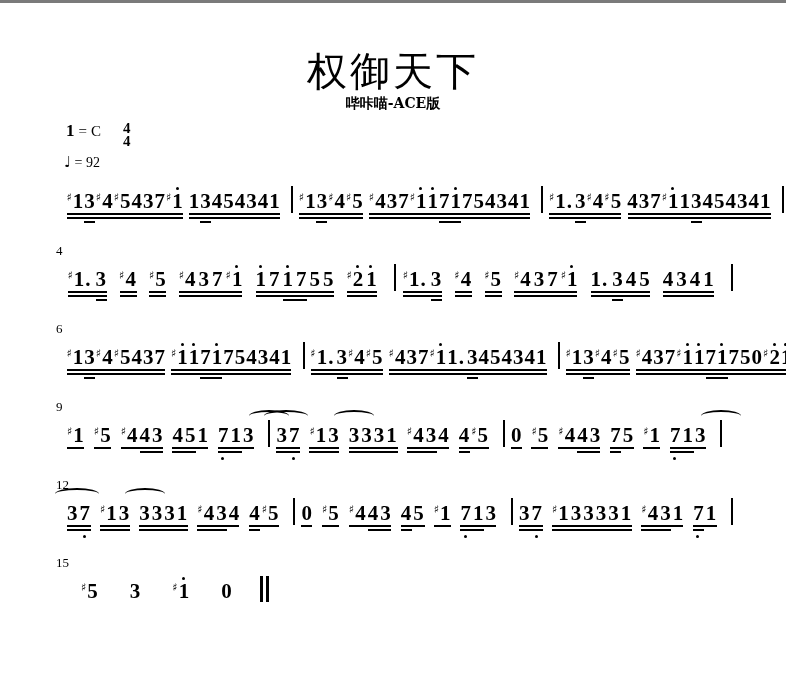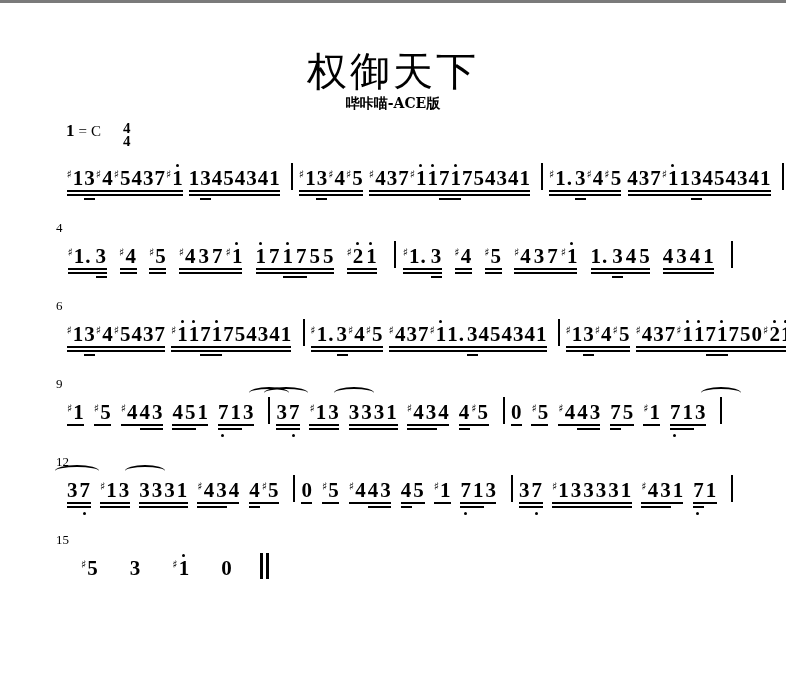--- a/index.html
+++ b/index.html
@@ -65,20 +65,25 @@
   <div class="keyrow">
     <span class="tonic">1</span>
     <span class="eq">=</span>
     <span class="mode">C</span>
     <span class="frac">
       <span style="display:block">4</span>
       <span class="fbar"></span>
       <span style="display:block">4</span>
     </span>
   </div>
+  <div class="temporow">
+    <span class="tempo-note">♩</span>
+    <span>=</span>
+    <span>92</span>
+  </div>
 </div>
 
 <div class="score">
     <div class="system dense first"><span class="measure"><span class="group"><span class="note"><span class="sharp">♯</span><span class="digit">1</span></span><span class="note"><span class="digit">3</span></span><span class="note"><span class="sharp">♯</span><span class="digit">4</span></span><span class="note"><span class="sharp">♯</span><span class="digit">5</span></span><span class="note"><span class="digit">4</span></span><span class="note"><span class="digit">3</span></span><span class="note"><span class="digit">7</span></span><span class="note"><span class="sharp">♯</span><span class="digit">1<i class="hidot"></i></span></span><i class="uline" style="left: 1px; width: 116px; bottom: -2px;"></i><i class="uline" style="left: 1px; width: 116px; bottom: -6px;"></i><i class="uline" style="left: 18px; width: 11px; bottom: -10px;"></i></span><span class="group"><span class="note"><span class="digit">1</span></span><span class="note"><span class="digit">3</span></span><span class="note"><span class="digit">4</span></span><span class="note"><span class="digit">5</span></span><span class="note"><span class="digit">4</span></span><span class="note"><span class="digit">3</span></span><span class="note"><span class="digit">4</span></span><span class="note"><span class="digit">1</span></span><i class="uline" style="left: 1px; width: 91px; bottom: -2px;"></i><i class="uline" style="left: 1px; width: 91px; bottom: -6px;"></i><i class="uline" style="left: 12px; width: 11px; bottom: -10px;"></i></span></span><span class="barline"></span><span class="measure"><span class="group"><span class="note"><span class="sharp">♯</span><span class="digit">1</span></span><span class="note"><span class="digit">3</span></span><span class="note"><span class="sharp">♯</span><span class="digit">4</span></span><span class="note"><span class="sharp">♯</span><span class="digit">5</span></span><i class="uline" style="left: 1px; width: 64px; bottom: -2px;"></i><i class="uline" style="left: 1px; width: 64px; bottom: -6px;"></i><i class="uline" style="left: 18px; width: 11px; bottom: -10px;"></i></span><span class="group"><span class="note"><span class="sharp">♯</span><span class="digit">4</span></span><span class="note"><span class="digit">3</span></span><span class="note"><span class="digit">7</span></span><span class="note"><span class="sharp">♯</span><span class="digit">1<i class="hidot"></i></span></span><span class="note"><span class="digit">1<i class="hidot"></i></span></span><span class="note"><span class="digit">7</span></span><span class="note"><span class="digit">1<i class="hidot"></i></span></span><span class="note"><span class="digit">7</span></span><span class="note"><span class="digit">5</span></span><span class="note"><span class="digit">4</span></span><span class="note"><span class="digit">3</span></span><span class="note"><span class="digit">4</span></span><span class="note"><span class="digit">1</span></span><i class="uline" style="left: 1px; width: 161px; bottom: -2px;"></i><i class="uline" style="left: 1px; width: 161px; bottom: -6px;"></i><i class="uline" style="left: 71px; width: 22px; bottom: -10px;"></i></span></span><span class="barline"></span><span class="measure"><span class="group"><span class="note"><span class="sharp">♯</span><span class="digit">1</span><span class="dotafter">.</span></span><span class="note"><span class="digit">3</span></span><span class="note"><span class="sharp">♯</span><span class="digit">4</span></span><span class="note"><span class="sharp">♯</span><span class="digit">5</span></span><i class="uline" style="left: 1px; width: 72px; bottom: -2px;"></i><i class="uline" style="left: 1px; width: 72px; bottom: -6px;"></i><i class="uline" style="left: 27px; width: 11px; bottom: -10px;"></i></span><span class="group"><span class="note"><span class="digit">4</span></span><span class="note"><span class="digit">3</span></span><span class="note"><span class="digit">7</span></span><span class="note"><span class="sharp">♯</span><span class="digit">1<i class="hidot"></i></span></span><span class="note"><span class="digit">1</span></span><span class="note"><span class="digit">3</span></span><span class="note"><span class="digit">4</span></span><span class="note"><span class="digit">5</span></span><span class="note"><span class="digit">4</span></span><span class="note"><span class="digit">3</span></span><span class="note"><span class="digit">4</span></span><span class="note"><span class="digit">1</span></span><i class="uline" style="left: 1px; width: 143px; bottom: -2px;"></i><i class="uline" style="left: 1px; width: 143px; bottom: -6px;"></i><i class="uline" style="left: 64px; width: 11px; bottom: -10px;"></i></span></span><span class="barline"></span></div>
     <div class="system medium"><span class="mnum">4</span><span class="measure"><span class="group"><span class="note"><span class="sharp">♯</span><span class="digit">1</span><span class="dotafter">.</span></span><span class="note"><span class="digit">3</span></span><i class="uline" style="left: 2px; width: 39px; bottom: -2px;"></i><i class="uline" style="left: 2px; width: 39px; bottom: -6px;"></i><i class="uline" style="left: 30px; width: 11px; bottom: -10px;"></i></span><span class="group"><span class="note"><span class="sharp">♯</span><span class="digit">4</span></span><i class="uline" style="left: 2px; width: 17px; bottom: -2px;"></i><i class="uline" style="left: 2px; width: 17px; bottom: -6px;"></i></span><span class="group"><span class="note"><span class="sharp">♯</span><span class="digit">5</span></span><i class="uline" style="left: 2px; width: 17px; bottom: -2px;"></i><i class="uline" style="left: 2px; width: 17px; bottom: -6px;"></i></span><span class="group"><span class="note"><span class="sharp">♯</span><span class="digit">4</span></span><span class="note"><span class="digit">3</span></span><span class="note"><span class="digit">7</span></span><span class="note"><span class="sharp">♯</span><span class="digit">1<i class="hidot"></i></span></span><i class="uline" style="left: 2px; width: 63px; bottom: -2px;"></i><i class="uline" style="left: 2px; width: 63px; bottom: -6px;"></i></span><span class="group"><span class="note"><span class="digit">1<i class="hidot"></i></span></span><span class="note"><span class="digit">7</span></span><span class="note"><span class="digit">1<i class="hidot"></i></span></span><span class="note"><span class="digit">7</span></span><span class="note"><span class="digit">5</span></span><span class="note"><span class="digit">5</span></span><i class="uline" style="left: 2px; width: 78px; bottom: -2px;"></i><i class="uline" style="left: 2px; width: 78px; bottom: -6px;"></i><i class="uline" style="left: 29px; width: 24px; bottom: -10px;"></i></span><span class="group"><span class="note"><span class="sharp">♯</span><span class="digit">2<i class="hidot"></i></span></span><span class="note"><span class="digit">1<i class="hidot"></i></span></span><i class="uline" style="left: 2px; width: 30px; bottom: -2px;"></i><i class="uline" style="left: 2px; width: 30px; bottom: -6px;"></i></span></span><span class="barline"></span><span class="measure"><span class="group"><span class="note"><span class="sharp">♯</span><span class="digit">1</span><span class="dotafter">.</span></span><span class="note"><span class="digit">3</span></span><i class="uline" style="left: 2px; width: 39px; bottom: -2px;"></i><i class="uline" style="left: 2px; width: 39px; bottom: -6px;"></i><i class="uline" style="left: 30px; width: 11px; bottom: -10px;"></i></span><span class="group"><span class="note"><span class="sharp">♯</span><span class="digit">4</span></span><i class="uline" style="left: 2px; width: 17px; bottom: -2px;"></i><i class="uline" style="left: 2px; width: 17px; bottom: -6px;"></i></span><span class="group"><span class="note"><span class="sharp">♯</span><span class="digit">5</span></span><i class="uline" style="left: 2px; width: 17px; bottom: -2px;"></i><i class="uline" style="left: 2px; width: 17px; bottom: -6px;"></i></span><span class="group"><span class="note"><span class="sharp">♯</span><span class="digit">4</span></span><span class="note"><span class="digit">3</span></span><span class="note"><span class="digit">7</span></span><span class="note"><span class="sharp">♯</span><span class="digit">1<i class="hidot"></i></span></span><i class="uline" style="left: 2px; width: 63px; bottom: -2px;"></i><i class="uline" style="left: 2px; width: 63px; bottom: -6px;"></i></span><span class="group"><span class="note"><span class="digit">1</span><span class="dotafter">.</span></span><span class="note"><span class="digit">3</span></span><span class="note"><span class="digit">4</span></span><span class="note"><span class="digit">5</span></span><i class="uline" style="left: 2px; width: 59px; bottom: -2px;"></i><i class="uline" style="left: 2px; width: 59px; bottom: -6px;"></i><i class="uline" style="left: 23px; width: 11px; bottom: -10px;"></i></span><span class="group"><span class="note"><span class="digit">4</span></span><span class="note"><span class="digit">3</span></span><span class="note"><span class="digit">4</span></span><span class="note"><span class="digit">1</span></span><i class="uline" style="left: 2px; width: 51px; bottom: -2px;"></i><i class="uline" style="left: 2px; width: 51px; bottom: -6px;"></i></span></span><span class="barline"></span></div>
     <div class="system dense"><span class="mnum">6</span><span class="measure"><span class="group"><span class="note"><span class="sharp">♯</span><span class="digit">1</span></span><span class="note"><span class="digit">3</span></span><span class="note"><span class="sharp">♯</span><span class="digit">4</span></span><span class="note"><span class="sharp">♯</span><span class="digit">5</span></span><span class="note"><span class="digit">4</span></span><span class="note"><span class="digit">3</span></span><span class="note"><span class="digit">7</span></span><i class="uline" style="left: 1px; width: 98px; bottom: -2px;"></i><i class="uline" style="left: 1px; width: 98px; bottom: -6px;"></i><i class="uline" style="left: 18px; width: 11px; bottom: -10px;"></i></span><span class="group"><span class="note"><span class="sharp">♯</span><span class="digit">1<i class="hidot"></i></span></span><span class="note"><span class="digit">1<i class="hidot"></i></span></span><span class="note"><span class="digit">7</span></span><span class="note"><span class="digit">1<i class="hidot"></i></span></span><span class="note"><span class="digit">7</span></span><span class="note"><span class="digit">5</span></span><span class="note"><span class="digit">4</span></span><span class="note"><span class="digit">3</span></span><span class="note"><span class="digit">4</span></span><span class="note"><span class="digit">1</span></span><i class="uline" style="left: 1px; width: 120px; bottom: -2px;"></i><i class="uline" style="left: 1px; width: 120px; bottom: -6px;"></i><i class="uline" style="left: 30px; width: 22px; bottom: -10px;"></i></span></span><span class="barline"></span><span class="measure"><span class="group"><span class="note"><span class="sharp">♯</span><span class="digit">1</span><span class="dotafter">.</span></span><span class="note"><span class="digit">3</span></span><span class="note"><span class="sharp">♯</span><span class="digit">4</span></span><span class="note"><span class="sharp">♯</span><span class="digit">5</span></span><i class="uline" style="left: 1px; width: 72px; bottom: -2px;"></i><i class="uline" style="left: 1px; width: 72px; bottom: -6px;"></i><i class="uline" style="left: 27px; width: 11px; bottom: -10px;"></i></span><span class="group"><span class="note"><span class="sharp">♯</span><span class="digit">4</span></span><span class="note"><span class="digit">3</span></span><span class="note"><span class="digit">7</span></span><span class="note"><span class="sharp">♯</span><span class="digit">1<i class="hidot"></i></span></span><span class="note"><span class="digit">1</span><span class="dotafter">.</span></span><span class="note"><span class="digit">3</span></span><span class="note"><span class="digit">4</span></span><span class="note"><span class="digit">5</span></span><span class="note"><span class="digit">4</span></span><span class="note"><span class="digit">3</span></span><span class="note"><span class="digit">4</span></span><span class="note"><span class="digit">1</span></span><i class="uline" style="left: 1px; width: 158px; bottom: -2px;"></i><i class="uline" style="left: 1px; width: 158px; bottom: -6px;"></i><i class="uline" style="left: 79px; width: 11px; bottom: -10px;"></i></span></span><span class="barline"></span><span class="measure"><span class="group"><span class="note"><span class="sharp">♯</span><span class="digit">1</span></span><span class="note"><span class="digit">3</span></span><span class="note"><span class="sharp">♯</span><span class="digit">4</span></span><span class="note"><span class="sharp">♯</span><span class="digit">5</span></span><i class="uline" style="left: 1px; width: 64px; bottom: -2px;"></i><i class="uline" style="left: 1px; width: 64px; bottom: -6px;"></i><i class="uline" style="left: 18px; width: 11px; bottom: -10px;"></i></span><span class="group"><span class="note"><span class="sharp">♯</span><span class="digit">4</span></span><span class="note"><span class="digit">3</span></span><span class="note"><span class="digit">7</span></span><span class="note"><span class="sharp">♯</span><span class="digit">1<i class="hidot"></i></span></span><span class="note"><span class="digit">1<i class="hidot"></i></span></span><span class="note"><span class="digit">7</span></span><span class="note"><span class="digit">1<i class="hidot"></i></span></span><span class="note"><span class="digit">7</span></span><span class="note"><span class="digit">5</span></span><span class="note"><span class="digit">0</span></span><span class="note"><span class="sharp">♯</span><span class="digit">2<i class="hidot"></i></span></span><span class="note"><span class="digit">1<i class="hidot"></i></span></span><i class="uline" style="left: 1px; width: 156px; bottom: -2px;"></i><i class="uline" style="left: 1px; width: 156px; bottom: -6px;"></i><i class="uline" style="left: 71px; width: 22px; bottom: -10px;"></i></span></span></div>
     <div class="system mid"><span class="mnum">9</span><span class="measure"><span class="group"><span class="note"><span class="sharp">♯</span><span class="digit">1</span></span><i class="uline" style="left: 1px; width: 17px; bottom: -2px;"></i></span><span class="group"><span class="note"><span class="sharp">♯</span><span class="digit">5</span></span><i class="uline" style="left: 1px; width: 17px; bottom: -2px;"></i></span><span class="group"><span class="note"><span class="sharp">♯</span><span class="digit">4</span></span><span class="note"><span class="digit">4</span></span><span class="note"><span class="digit">3</span></span><i class="uline" style="left: 1px; width: 42px; bottom: -2px;"></i><i class="uline" style="left: 20px; width: 23px; bottom: -6px;"></i></span><span class="group"><span class="note"><span class="digit">4</span></span><span class="note"><span class="digit">5</span></span><span class="note"><span class="digit">1</span></span><i class="uline" style="left: 1px; width: 36px; bottom: -2px;"></i><i class="uline" style="left: 1px; width: 24px; bottom: -6px;"></i></span><span class="group"><span class="note"><span class="digit">7<i class="lodot"></i></span></span><span class="note"><span class="digit">1</span></span><span class="note"><span class="digit">3</span><i class="arc arcR"></i></span><i class="uline" style="left: 1px; width: 36px; bottom: -2px;"></i><i class="uline" style="left: 1px; width: 24px; bottom: -6px;"></i></span></span><span class="barline"></span><span class="measure"><span class="group"><span class="note"><span class="digit">3</span><i class="arc arcL"></i></span><span class="note"><span class="digit">7<i class="lodot"></i></span></span><i class="uline" style="left: 1px; width: 24px; bottom: -2px;"></i><i class="uline" style="left: 1px; width: 24px; bottom: -6px;"></i></span><span class="group"><span class="note"><span class="sharp">♯</span><span class="digit">1</span></span><span class="note"><span class="digit">3</span><i class="arc arcR"></i></span><i class="uline" style="left: 1px; width: 30px; bottom: -2px;"></i><i class="uline" style="left: 1px; width: 30px; bottom: -6px;"></i></span><span class="group"><span class="note"><span class="digit">3</span></span><span class="note"><span class="digit">3</span></span><span class="note"><span class="digit">3</span></span><span class="note"><span class="digit">1</span></span><i class="uline" style="left: 1px; width: 49px; bottom: -2px;"></i><i class="uline" style="left: 1px; width: 49px; bottom: -6px;"></i></span><span class="group"><span class="note"><span class="sharp">♯</span><span class="digit">4</span></span><span class="note"><span class="digit">3</span></span><span class="note"><span class="digit">4</span></span><i class="uline" style="left: 1px; width: 42px; bottom: -2px;"></i><i class="uline" style="left: 1px; width: 30px; bottom: -6px;"></i></span><span class="group"><span class="note"><span class="digit">4</span></span><span class="note"><span class="sharp">♯</span><span class="digit">5</span></span><i class="uline" style="left: 1px; width: 30px; bottom: -2px;"></i><i class="uline" style="left: 1px; width: 11px; bottom: -6px;"></i></span></span><span class="barline"></span><span class="measure"><span class="group"><span class="note"><span class="digit">0</span></span><i class="uline" style="left: 1px; width: 11px; bottom: -2px;"></i></span><span class="group"><span class="note"><span class="sharp">♯</span><span class="digit">5</span></span><i class="uline" style="left: 1px; width: 17px; bottom: -2px;"></i></span><span class="group"><span class="note"><span class="sharp">♯</span><span class="digit">4</span></span><span class="note"><span class="digit">4</span></span><span class="note"><span class="digit">3</span></span><i class="uline" style="left: 1px; width: 42px; bottom: -2px;"></i><i class="uline" style="left: 20px; width: 23px; bottom: -6px;"></i></span><span class="group"><span class="note"><span class="digit">7</span></span><span class="note"><span class="digit">5</span></span><i class="uline" style="left: 1px; width: 24px; bottom: -2px;"></i><i class="uline" style="left: 1px; width: 11px; bottom: -6px;"></i></span><span class="group"><span class="note"><span class="sharp">♯</span><span class="digit">1</span></span><i class="uline" style="left: 1px; width: 17px; bottom: -2px;"></i></span><span class="group"><span class="note"><span class="digit">7<i class="lodot"></i></span></span><span class="note"><span class="digit">1</span></span><span class="note"><span class="digit">3</span><i class="arc arcR"></i></span><i class="uline" style="left: 1px; width: 36px; bottom: -2px;"></i><i class="uline" style="left: 1px; width: 24px; bottom: -6px;"></i></span></span><span class="barline"></span></div>
     <div class="system mid"><span class="mnum">12</span><span class="measure"><span class="group"><span class="note"><span class="digit">3</span><i class="arc arcL"></i></span><span class="note"><span class="digit">7<i class="lodot"></i></span></span><i class="uline" style="left: 1px; width: 24px; bottom: -2px;"></i><i class="uline" style="left: 1px; width: 24px; bottom: -6px;"></i></span><span class="group"><span class="note"><span class="sharp">♯</span><span class="digit">1</span></span><span class="note"><span class="digit">3</span><i class="arc arcR"></i></span><i class="uline" style="left: 1px; width: 30px; bottom: -2px;"></i><i class="uline" style="left: 1px; width: 30px; bottom: -6px;"></i></span><span class="group"><span class="note"><span class="digit">3</span></span><span class="note"><span class="digit">3</span></span><span class="note"><span class="digit">3</span></span><span class="note"><span class="digit">1</span></span><i class="uline" style="left: 1px; width: 49px; bottom: -2px;"></i><i class="uline" style="left: 1px; width: 49px; bottom: -6px;"></i></span><span class="group"><span class="note"><span class="sharp">♯</span><span class="digit">4</span></span><span class="note"><span class="digit">3</span></span><span class="note"><span class="digit">4</span></span><i class="uline" style="left: 1px; width: 42px; bottom: -2px;"></i><i class="uline" style="left: 1px; width: 30px; bottom: -6px;"></i></span><span class="group"><span class="note"><span class="digit">4</span></span><span class="note"><span class="sharp">♯</span><span class="digit">5</span></span><i class="uline" style="left: 1px; width: 30px; bottom: -2px;"></i><i class="uline" style="left: 1px; width: 11px; bottom: -6px;"></i></span></span><span class="barline"></span><span class="measure"><span class="group"><span class="note"><span class="digit">0</span></span><i class="uline" style="left: 1px; width: 11px; bottom: -2px;"></i></span><span class="group"><span class="note"><span class="sharp">♯</span><span class="digit">5</span></span><i class="uline" style="left: 1px; width: 17px; bottom: -2px;"></i></span><span class="group"><span class="note"><span class="sharp">♯</span><span class="digit">4</span></span><span class="note"><span class="digit">4</span></span><span class="note"><span class="digit">3</span></span><i class="uline" style="left: 1px; width: 42px; bottom: -2px;"></i><i class="uline" style="left: 20px; width: 23px; bottom: -6px;"></i></span><span class="group"><span class="note"><span class="digit">4</span></span><span class="note"><span class="digit">5</span></span><i class="uline" style="left: 1px; width: 24px; bottom: -2px;"></i><i class="uline" style="left: 1px; width: 11px; bottom: -6px;"></i></span><span class="group"><span class="note"><span class="sharp">♯</span><span class="digit">1</span></span><i class="uline" style="left: 1px; width: 17px; bottom: -2px;"></i></span><span class="group"><span class="note"><span class="digit">7<i class="lodot"></i></span></span><span class="note"><span class="digit">1</span></span><span class="note"><span class="digit">3</span></span><i class="uline" style="left: 1px; width: 36px; bottom: -2px;"></i><i class="uline" style="left: 1px; width: 24px; bottom: -6px;"></i></span></span><span class="barline"></span><span class="measure"><span class="group"><span class="note"><span class="digit">3</span></span><span class="note"><span class="digit">7<i class="lodot"></i></span></span><i class="uline" style="left: 1px; width: 24px; bottom: -2px;"></i><i class="uline" style="left: 1px; width: 24px; bottom: -6px;"></i></span><span class="group"><span class="note"><span class="sharp">♯</span><span class="digit">1</span></span><span class="note"><span class="digit">3</span></span><span class="note"><span class="digit">3</span></span><span class="note"><span class="digit">3</span></span><span class="note"><span class="digit">3</span></span><span class="note"><span class="digit">1</span></span><i class="uline" style="left: 1px; width: 80px; bottom: -2px;"></i><i class="uline" style="left: 1px; width: 80px; bottom: -6px;"></i></span><span class="group"><span class="note"><span class="sharp">♯</span><span class="digit">4</span></span><span class="note"><span class="digit">3</span></span><span class="note"><span class="digit">1</span></span><i class="uline" style="left: 1px; width: 42px; bottom: -2px;"></i><i class="uline" style="left: 1px; width: 30px; bottom: -6px;"></i></span><span class="group"><span class="note"><span class="digit">7<i class="lodot"></i></span></span><span class="note"><span class="digit">1</span></span><i class="uline" style="left: 1px; width: 24px; bottom: -2px;"></i><i class="uline" style="left: 1px; width: 11px; bottom: -6px;"></i></span></span><span class="barline"></span></div>
     <div class="system wide"><span class="mnum">15</span><span class="measure"><span class="group"><span class="note"><span class="sharp">♯</span><span class="digit">5</span></span></span><span class="group"><span class="note"><span class="digit">3</span></span></span><span class="group"><span class="note"><span class="sharp">♯</span><span class="digit">1<i class="hidot"></i></span></span></span><span class="group"><span class="note"><span class="digit">0</span></span></span></span><span class="finalbar"><i class="fb1"></i><i class="fb2"></i></span></div>
   </div>

